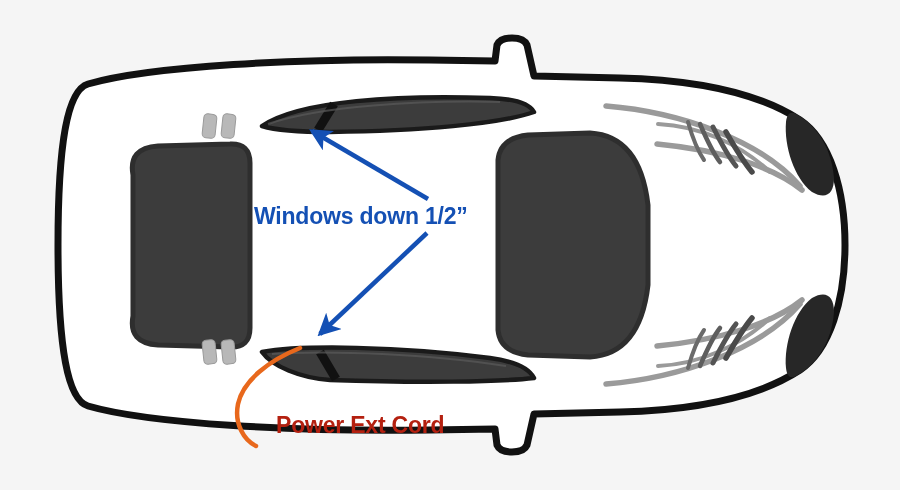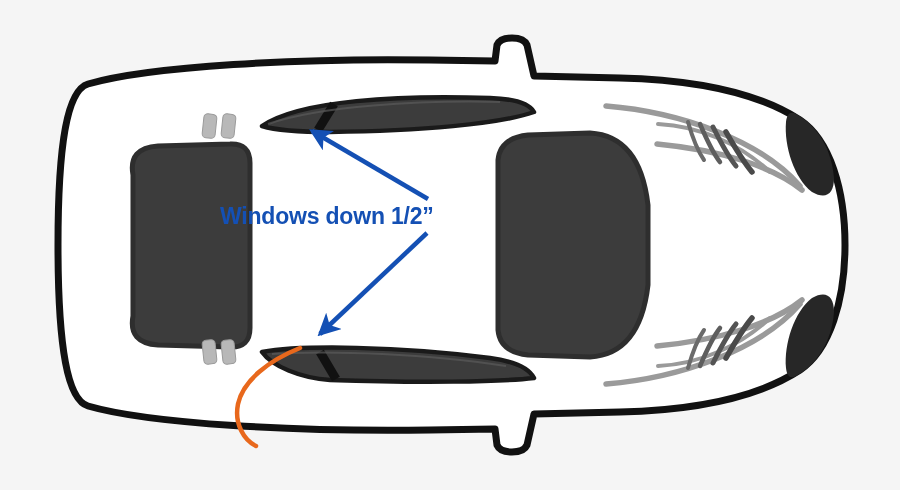--- a/index.html
+++ b/index.html
@@ -27,21 +27,21 @@
     height: 490px;
     display: block;
   }
   .anno-label {
     position: absolute;
     white-space: nowrap;
     font-weight: bold;
     letter-spacing: -0.2px;
   }
   #label-windows {
-    left: 220px;
+    left: 254px;
     top: 203px;
     font-size: 23px;
     color: #1450b4;
   }
   #label-cord {
     left: 276px;
     top: 412px;
     font-size: 23px;
     color: #b42010;
   }
@@ -173,14 +173,15 @@
     </defs>
     <g>
       <line x1="428" y1="199" x2="312" y2="131" stroke="#1450b4" stroke-width="4.5" marker-end="url(#bluearrow)"></line>
       <line x1="427" y1="233" x2="320" y2="334" stroke="#1450b4" stroke-width="4.5" marker-end="url(#bluearrow)"></line>
     </g>
 
   </svg>
 
   <div class="anno-label" id="label-windows">Windows down 1/2”</div>
 
+  <div class="anno-label" id="label-cord">Power Ext Cord</div>
 
 </div>
 
 </body></html>

